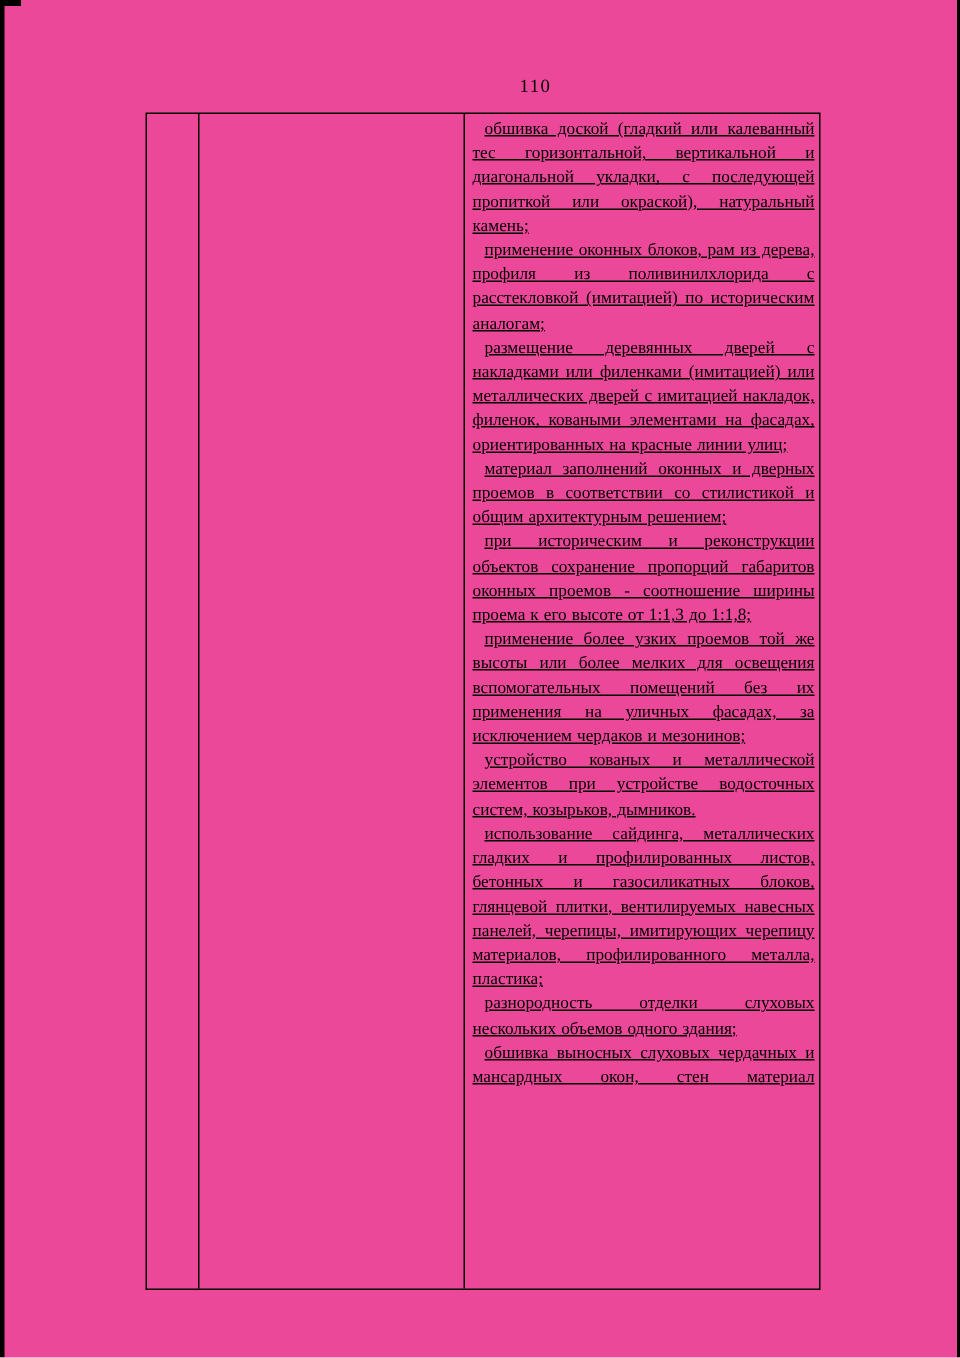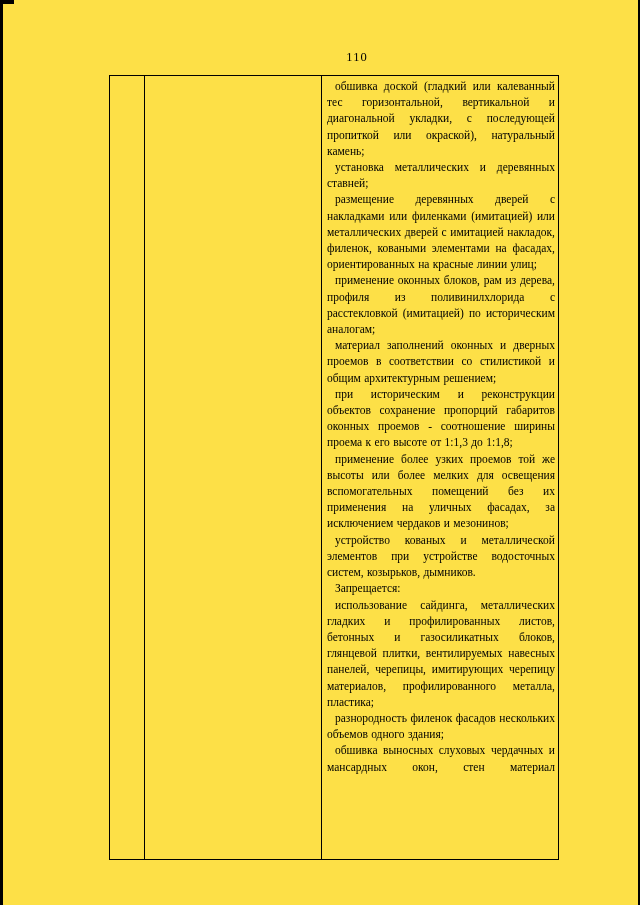--- a/index.html
+++ b/index.html
@@ -4,21 +4,21 @@
 <style>
   html, body {
     margin: 0;
     padding: 0;
     background: #ffffff;
   }
   .page {
     position: relative;
     width: 640px;
     height: 905px;
-    background: #fde047;
+    background: #ec4899;
     font-family: "Liberation Serif", "DejaVu Serif", serif;
     color: #000000;
     overflow: hidden;
   }
   .edge {
     position: absolute;
     top: 0;
     height: 905px;
     background: #000000;
   }
@@ -34,27 +34,28 @@
     position: absolute;
     top: 50px;
     left: 0;
     width: 714px; 
     text-align: center;
     font-size: 12.5px;
     letter-spacing: 1px;
   }
   .doc-table {
     position: absolute;
-    left: 109px;
+    left: 97px;
     top: 75px;
     width: 450px;
     height: 785px;
     border: 1px solid #000000;
     display: flex;
     box-sizing: border-box;
+    text-decoration: underline;
   }
   .col {
     box-sizing: border-box;
     height: 100%;
   }
   .col-1 {
     width: 35px;
     border-right: 1px solid #000000;
   }
   .col-2 {
@@ -89,28 +90,26 @@
 
   <div class="page-number">110</div>
 
   <div class="doc-table">
 
     <div class="col col-1"></div>
     <div class="col col-2"></div>
 
     <div class="col col-3">
       <p>обшивка доской (гладкий или калеванный тес горизонтальной, вертикальной и диагональной укладки, с последующей пропиткой или окраской), натуральный камень;</p>
-      <p>установка металлических и деревянных ставней;</p>
+      <p>применение оконных блоков, рам из дерева, профиля из поливинилхлорида с расстекловкой (имитацией) по историческим аналогам;</p>
       <p>размещение деревянных дверей с накладками или филенками (имитацией) или металлических дверей с имитацией накладок, филенок, коваными элементами на фасадах, ориентированных на красные линии улиц;</p>
-      <p>применение оконных блоков, рам из дерева, профиля из поливинилхлорида с расстекловкой (имитацией) по историческим аналогам;</p>
       <p>материал заполнений оконных и дверных проемов в соответствии со стилистикой и общим архитектурным решением;</p>
       <p>при историческим и реконструкции объектов сохранение пропорций габаритов оконных проемов - соотношение ширины проема к его высоте от 1:1,3 до 1:1,8;</p>
       <p>применение более узких проемов той же высоты или более мелких для освещения вспомогательных помещений без их применения на уличных фасадах, за исключением чердаков и мезонинов;</p>
       <p>устройство кованых и металлической элементов при устройстве водосточных систем, козырьков, дымников.</p>
-      <p>Запрещается:</p>
       <p>использование сайдинга, металлических гладких и профилированных листов, бетонных и газосиликатных блоков, глянцевой плитки, вентилируемых навесных панелей, черепицы, имитирующих черепицу материалов, профилированного металла, пластика;</p>
-      <p>разнородность филенок фасадов нескольких объемов одного здания;</p>
+      <p>разнородность отделки слуховых нескольких объемов одного здания;</p>
       <p class="justify-last">обшивка выносных слуховых чердачных и мансардных окон, стен материал</p>
     </div>
 
   </div>
 
 </div>
 
 </body></html>

